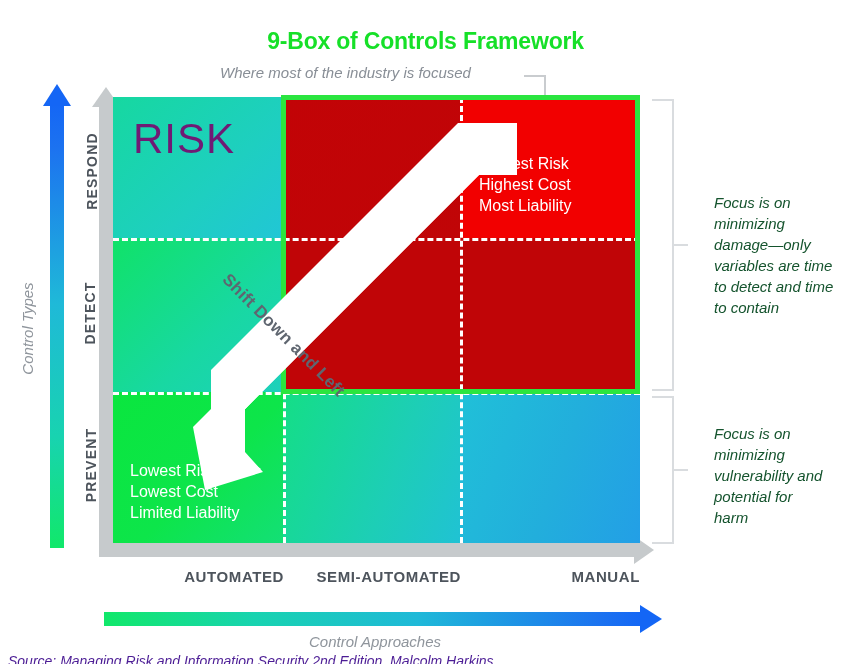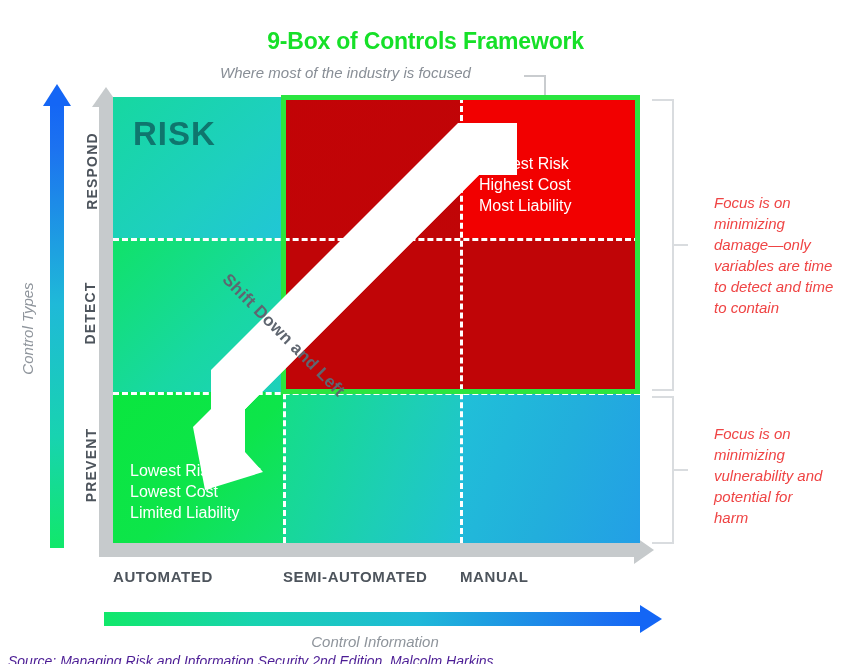--- a/index.html
+++ b/index.html
@@ -109,23 +109,23 @@
     border: 5px solid #2BE53F;
     box-sizing: border-box;
     z-index: 8;
     pointer-events: none;
   }
 
   
   .risk-label {
     position: absolute;
     z-index: 7;
-    color: #0f766e;
-    font-size: 33px;
-    font-weight: 700;
+    color: #701a75;
+    font-size: 42px;
+    font-weight: 400;
     letter-spacing: 1px;
   }
   .cost-label {
     position: absolute;
     z-index: 7;
     color: #CBEEF2;
     font-size: 33px;
     font-weight: 400;
     letter-spacing: 1px;
   }
@@ -243,21 +243,21 @@
   }
 
   
   .col-tick {
     position: absolute;
     top: 548px;
     font-size: 15px;
     font-weight: bold;
     color: #4d545c;
     letter-spacing: 0.6px;
-    text-align: left;
+    text-align: right;
   }
 
   
   #ctrl-appr-shaft {
     position: absolute;
     left: 104px;
     top: 592px;
     width: 540px;
     height: 14px;
     background: linear-gradient(to right, #11E86A 0%, #18D3B0 28%, #1FB9D8 58%, #1C72F0 92%, #1466F5 100%);
@@ -293,21 +293,21 @@
   .bracket-stub {
     position: absolute;
     height: 2px;
     width: 16px;
     background: #d9dcdf;
   }
   .bracket-note {
     position: absolute;
     font-size: 15px;
     font-style: italic;
-    color: #ef4444;
+    color: #14532d;
     line-height: 21px;
     white-space: pre-line;
   }
 
   
   #source {
     position: absolute;
     left: 8px;
     top: 633px;
     font-size: 14px;
@@ -421,21 +421,21 @@
     <polygon points="92,332 92,392 148,372" fill="#ffffff"></polygon>
   </svg>
   <div id="shift-label">Shift Down and Left</div>
 
   <div class="col-tick" style="left:113px; width:171px;">AUTOMATED</div>
   <div class="col-tick" style="left:460px; width:180px;">MANUAL</div>
   <div class="col-tick" style="left:283px; width:178px;">SEMI-AUTOMATED</div>
 
   <div id="ctrl-appr-shaft"></div>
   <div id="ctrl-appr-head"></div>
-  <div id="ctrl-appr-label">Control Information</div>
+  <div id="ctrl-appr-label">Control Approaches</div>
 
   <div class="bracket" style="left:652px; top:79px; height:292px;"></div>
   <div class="bracket-stub" style="left:672px; top:224px;"></div>
   <div class="bracket-note" style="left:714px; top:172px; width:138px;">Focus is on
 minimizing
 damage—only
 variables are time
 to detect and time
 to contain</div>
 

